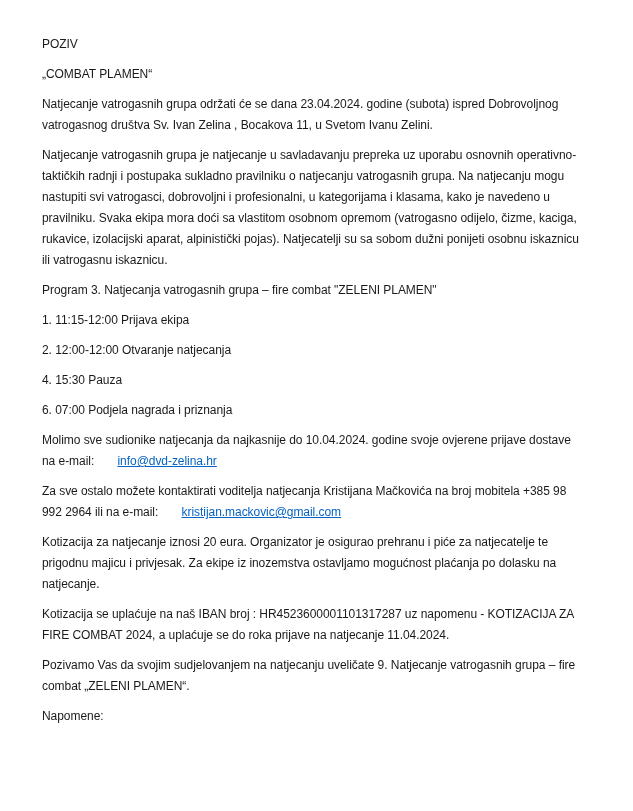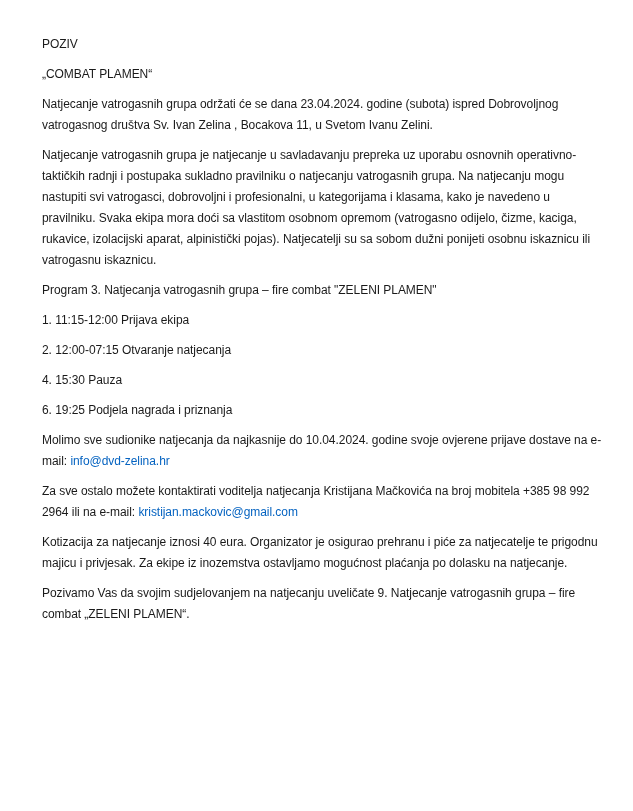--- a/index.html
+++ b/index.html
@@ -6,60 +6,64 @@
     margin: 0;
     padding: 0;
     background: #ffffff;
   }
   .page {
     position: relative;
     width: 633px;
     height: 811px;
     box-sizing: border-box;
     background: #ffffff;
-    padding: 34px 27px 0 42px;
+    padding: 34px 48px 0 42px;
     font-family: "Liberation Sans", sans-serif;
     font-size: 12px;
     line-height: 21px;
     letter-spacing: -0.05px;
     color: #1a1a1a;
     overflow: hidden;
   }
   .para {
     margin: 0 0 9px 0;
   }
   .link {
     color: #0563c1;
+    text-decoration: underline;
     cursor: pointer;
+    margin-left: 20px;
   }
 </style>
 </head>
 <body>
 
 <div class="page">
 
   <p class="para">POZIV</p>
 
 
   <p class="para">„COMBAT PLAMEN“</p>
 
   <p class="para">Natjecanje vatrogasnih grupa održati će se dana 23.04.2024. godine (subota) ispred Dobrovoljnog vatrogasnog društva Sv. Ivan Zelina , Bocakova 11, u Svetom Ivanu Zelini.</p>
 
   <p class="para">Natjecanje vatrogasnih grupa je natjecanje u savladavanju prepreka uz uporabu osnovnih operativno-taktičkih radnji i postupaka sukladno pravilniku o natjecanju vatrogasnih grupa. Na natjecanju mogu nastupiti svi vatrogasci, dobrovoljni i profesionalni, u kategorijama i klasama, kako je navedeno u pravilniku. Svaka ekipa mora doći sa vlastitom osobnom opremom (vatrogasno odijelo, čizme, kaciga, rukavice, izolacijski aparat, alpinistički pojas). Natjecatelji su sa sobom dužni ponijeti osobnu iskaznicu ili vatrogasnu iskaznicu.</p>
 
   <p class="para">Program 3. Natjecanja vatrogasnih grupa – fire combat "ZELENI PLAMEN"</p>
 
   <p class="para">1. 11:15-12:00 Prijava ekipa</p>
-  <p class="para">2. 12:00-07:15 Otvaranje natjecanja</p>
+  <p class="para">2. 12:00-12:00 Otvaranje natjecanja</p>
   <p class="para">4. 15:30 Pauza</p>
-  <p class="para">6. 19:25 Podjela nagrada i priznanja</p>
+  <p class="para">6. 07:00 Podjela nagrada i priznanja</p>
 
   <p class="para"><span>Molimo sve sudionike natjecanja da najkasnije do 10.04.2024. godine svoje ovjerene prijave dostave na e-mail: </span><a class="link">info@dvd-zelina.hr</a></p>
 
   <p class="para"><span>Za sve ostalo možete kontaktirati voditelja natjecanja Kristijana Mačkovića na broj mobitela +385 98 992 2964 ili na e-mail: </span><a class="link">kristijan.mackovic@gmail.com</a></p>
 
-  <p class="para">Kotizacija za natjecanje iznosi 40 eura. Organizator je osigurao prehranu i piće za natjecatelje te prigodnu majicu i privjesak. Za ekipe iz inozemstva ostavljamo mogućnost plaćanja po dolasku na natjecanje.</p>
+  <p class="para">Kotizacija za natjecanje iznosi 20 eura. Organizator je osigurao prehranu i piće za natjecatelje te prigodnu majicu i privjesak. Za ekipe iz inozemstva ostavljamo mogućnost plaćanja po dolasku na natjecanje.</p>
 
+  <p class="para">Kotizacija se uplaćuje na naš IBAN broj : HR4523600001101317287 uz napomenu - KOTIZACIJA ZA FIRE COMBAT 2024, a uplaćuje se do roka prijave na natjecanje 11.04.2024.</p>
 
   <p class="para">Pozivamo Vas da svojim sudjelovanjem na natjecanju uveličate 9. Natjecanje vatrogasnih grupa – fire combat „ZELENI PLAMEN“.</p>
 
+  <p class="para">Napomene:</p>
 
 </div>
 
 </body></html>

